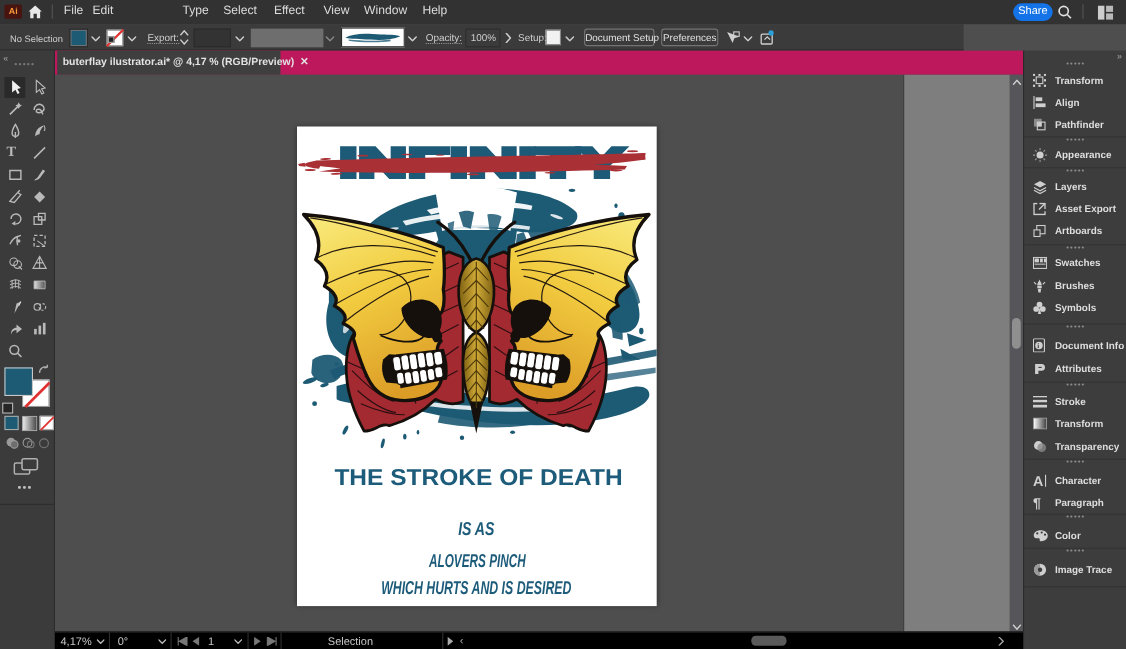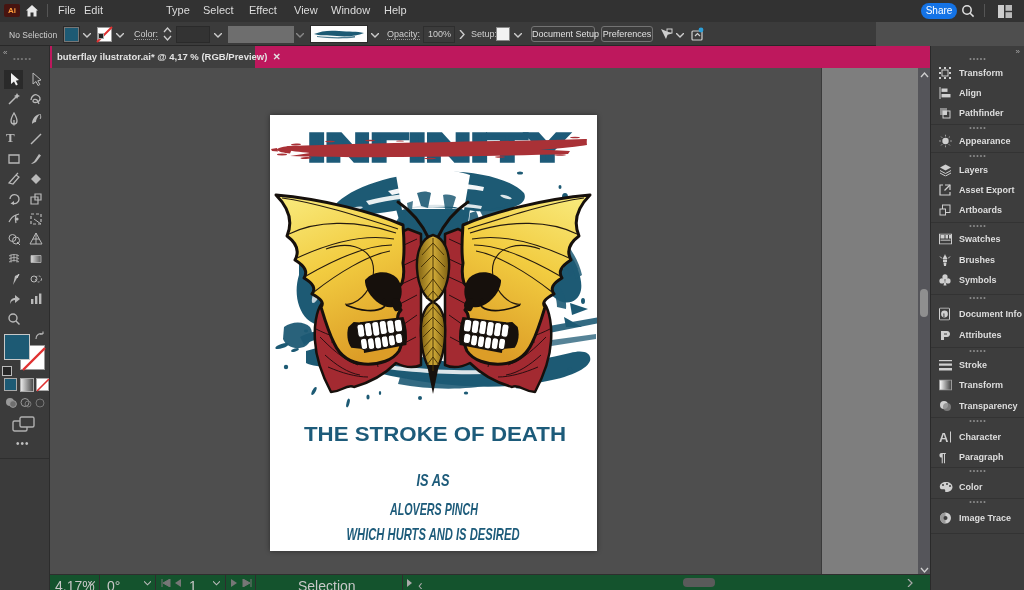--- a/index.html
+++ b/index.html
@@ -8,21 +8,21 @@
 #menubar{position:absolute;left:0;top:0;width:1024px;height:22px;background:#323232;color:#dcdcdc;font-size:11px;}
 #menubar .mi{position:absolute;top:4px;}
 #optsbar{position:absolute;left:0;top:22px;width:876px;height:24px;background:#3b3b3b;border-bottom:1px solid #282828;color:#cfcfcf;font-size:9px;white-space:nowrap;}
 #tabstrip{position:absolute;left:50px;top:46px;width:880px;height:22px;background:#be185d;}
 #tab{position:absolute;left:2px;top:0;width:203px;height:22px;background:#3f3f3f;color:#e3e3e3;font-size:9.5px;font-weight:bold;line-height:22px;padding-left:5px;white-space:nowrap;}
 #toolpanel{position:absolute;left:0;top:46px;width:50px;height:544px;background:#3b3b3b;border-right:1px solid #2c2c2c;}
 #canvas{position:absolute;left:50px;top:68px;width:880px;height:506px;background:#4e4e4e;}
 #lightcol{position:absolute;left:821px;top:68px;width:97px;height:510px;background:#7e7e7e;border-left:1px solid #3a3a3a;}
 #vscroll{position:absolute;left:918px;top:68px;width:12px;height:510px;background:#55555a;}
 #rightpanel{position:absolute;left:930px;top:46px;width:94px;height:544px;background:#3d3d3d;border-left:1px solid #2a2a2a;}
-#statusbar{position:absolute;left:50px;top:574px;width:880px;height:16px;background:#14532d;border-top:1px solid #2e2e2e;color:#c8c8c8;font-size:14px;}
+#statusbar{position:absolute;left:50px;top:574px;width:880px;height:16px;background:#000000;border-top:1px solid #2e2e2e;color:#c8c8c8;font-size:10px;}
 #artboard{position:absolute;left:220px;top:47px;width:327px;height:436px;background:#ffffff;box-shadow:0 0 5px rgba(0,0,0,.45);}
 .pitem{position:absolute;left:0;width:94px;height:20px;color:#dedede;font-size:9px;font-weight:bold;}
 .pitem .plabel{position:absolute;left:28px;top:50%;transform:translateY(-50%);}
 .pitem svg{position:absolute;left:8px;top:50%;transform:translateY(-50%);}
 .pdots{position:absolute;left:0;width:94px;border-top:1px solid #333;color:#8a8a8a;font-size:7px;text-align:center;letter-spacing:1px;line-height:6px;}
 .tico{position:absolute;width:15px;height:15px;}
 .tico path,.tico line,.tico rect,.tico circle{vector-effect:non-scaling-stroke;}
 .btn{position:absolute;top:4px;height:16px;border:1px solid #737373;border-radius:3px;color:#e2e2e2;font-size:9px;text-align:center;line-height:14px;white-space:nowrap;}
 </style>
 </head>
@@ -61,21 +61,21 @@
       <path d="M0 0 L4 4 L8 0" fill="none" stroke="#ccc" stroke-width="1.4"></path>
     </svg>
   <div class="abs" style="left:97px;top:5px;width:15px;height:15px;background:#fff;border:1px solid #999;"></div>
   <svg class="abs" style="left:95px;top:3px" width="19" height="19" viewBox="0 0 19 19">
       <line x1="2" y1="17" x2="17" y2="2" stroke="#e03030" stroke-width="2"></line>
     </svg>
   <div class="abs" style="left:98px;top:11px;width:6px;height:6px;background:#222;border:1px solid #aaa;"></div>
   <svg class="abs" style="left:116px;top:11px" width="8" height="5" viewBox="0 0 8 5">
       <path d="M0 0 L4 4 L8 0" fill="none" stroke="#ccc" stroke-width="1.4"></path>
     </svg>
-  <div class="abs" style="left:134px;top:7px;border-bottom:1px dotted #999;">Color:</div>
+  <div class="abs" style="left:134px;top:7px;border-bottom:1px dotted #999;">Export:</div>
   <svg class="abs" style="left:163px;top:5px" width="9" height="14" viewBox="0 0 9 14">
       <path d="M1 5 L4.5 1 L8 5" fill="none" stroke="#ccc" stroke-width="1.3"></path>
       <path d="M1 9 L4.5 13 L8 9" fill="none" stroke="#ccc" stroke-width="1.3"></path>
     </svg>
   <div class="abs" style="left:176px;top:4px;width:34px;height:17px;background:#333;border:1px solid #2a2a2a;"></div>
   <svg class="abs" style="left:214px;top:11px" width="8" height="5" viewBox="0 0 8 5">
       <path d="M0 0 L4 4 L8 0" fill="none" stroke="#ccc" stroke-width="1.4"></path>
     </svg>
   <div class="abs" style="left:228px;top:4px;width:66px;height:17px;background:#6e6e6e;"></div>
   <svg class="abs" style="left:296px;top:11px" width="8" height="5" viewBox="0 0 8 5">

